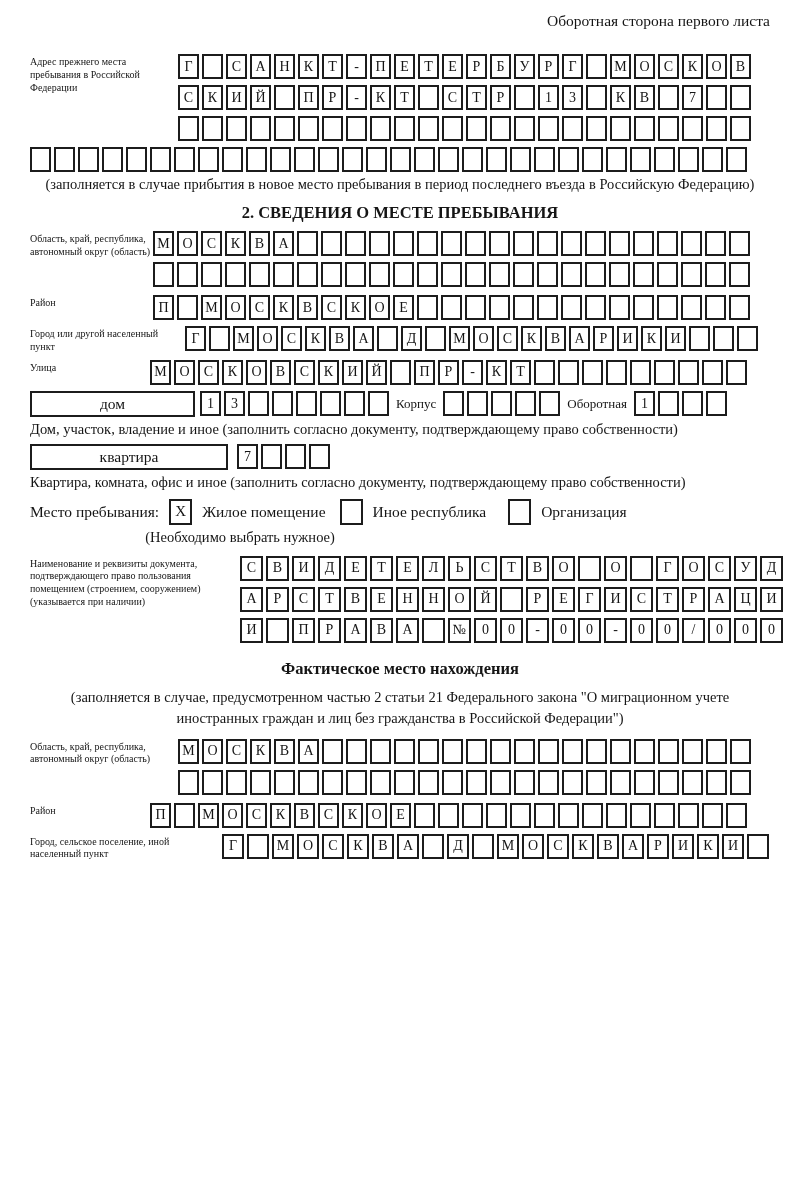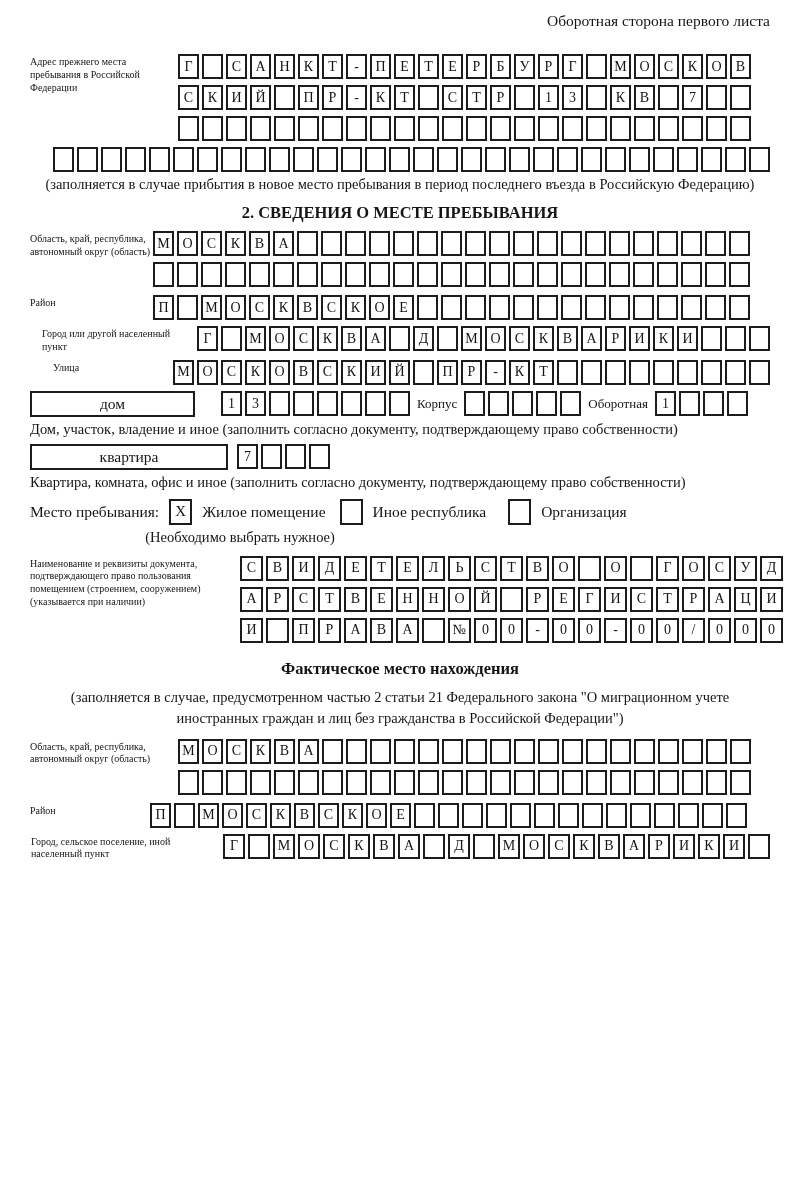--- a/index.html
+++ b/index.html
@@ -43,21 +43,21 @@
     font-size:15px;flex-shrink:0;background:#fff;
   }
   .stay-row{display:flex;align-items:center;font-size:15.5px;margin-top:8px;}
   .stay-row .opt-label{margin:0 14px 0 10px;}
   .stay-note{font-size:14.5px;text-align:center;width:420px;margin:4px 0 10px 0;}
   .fact-note{font-size:14.5px;text-align:center;max-width:660px;margin:0 auto 10px auto;line-height:1.45;}
   .stamp-box{
     width:365px;height:176px;border:2px solid #1c1c1c;box-sizing:border-box;
     margin:8px 0 6px 368px;background:#fff;
   }
-  .mt6{margin-top:6px;justify-content:flex-end;}
+  .mt6{margin-top:6px;}
   .mt8{margin-top:8px;}
 </style>
 </head>
 <body>
 
 <div class="page">
 
   <div class="header-note">Оборотная сторона первого листа</div>
 
   <div class="field">
@@ -325,21 +325,21 @@
         <span class="cell"></span>
         <span class="cell"></span>
         <span class="cell"></span>
         <span class="cell"></span>
         <span class="cell"></span>
         <span class="cell"></span>
       </div>
   </div>
 
   <div class="house-row">
-    <div class="label-box" style="width:165px;margin-right:26px;">дом</div>
+    <div class="label-box" style="width:165px;margin-right:5px;">дом</div>
     <div class="grid">
         <span class="cell">1</span>
         <span class="cell">3</span>
         <span class="cell"></span>
         <span class="cell"></span>
         <span class="cell"></span>
         <span class="cell"></span>
         <span class="cell"></span>
         <span class="cell"></span>
       </div>

